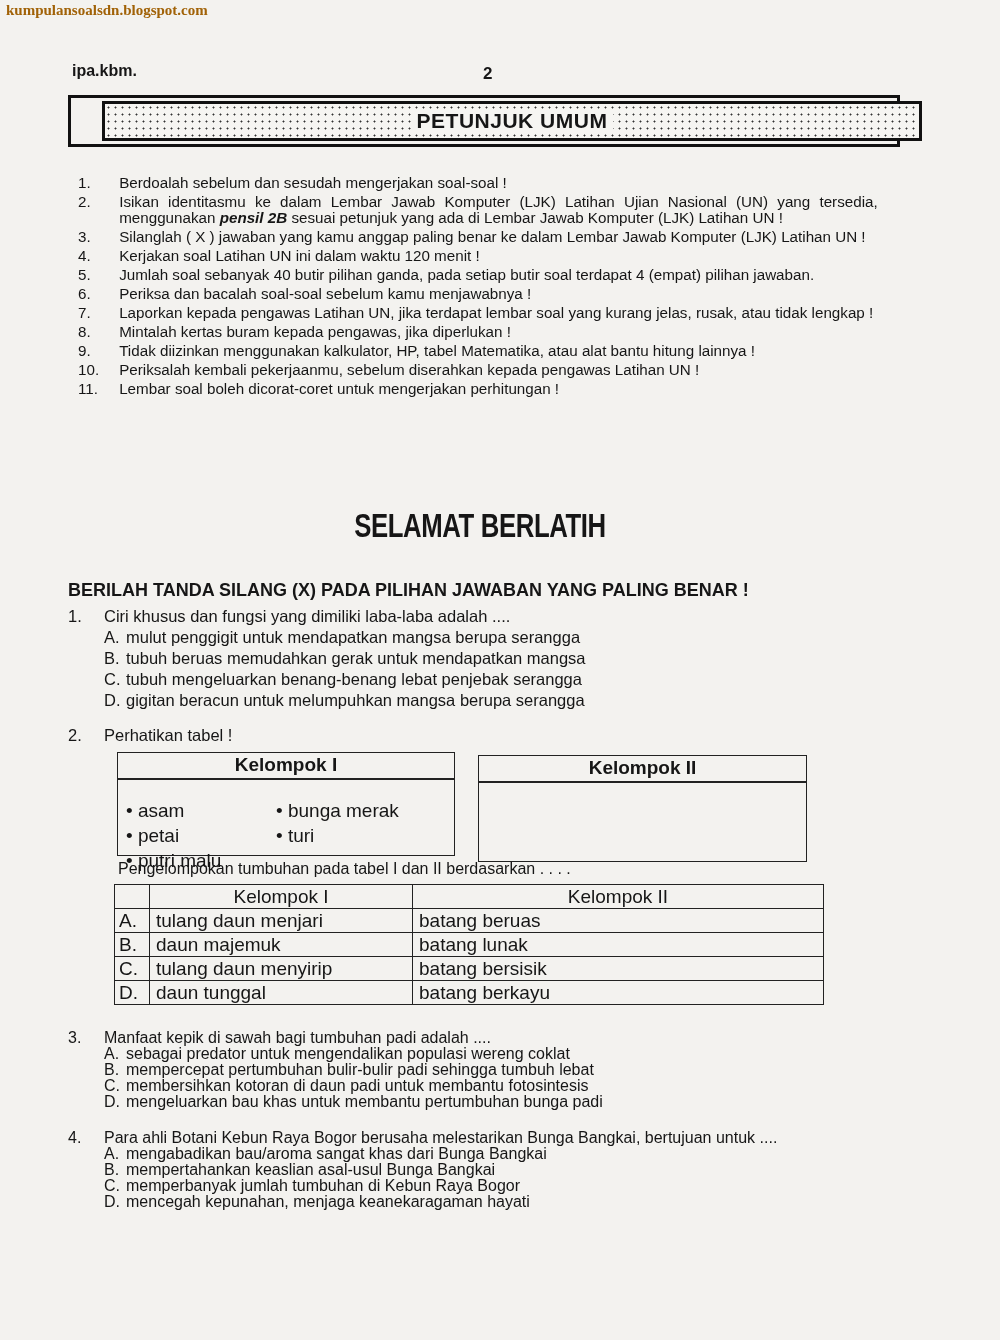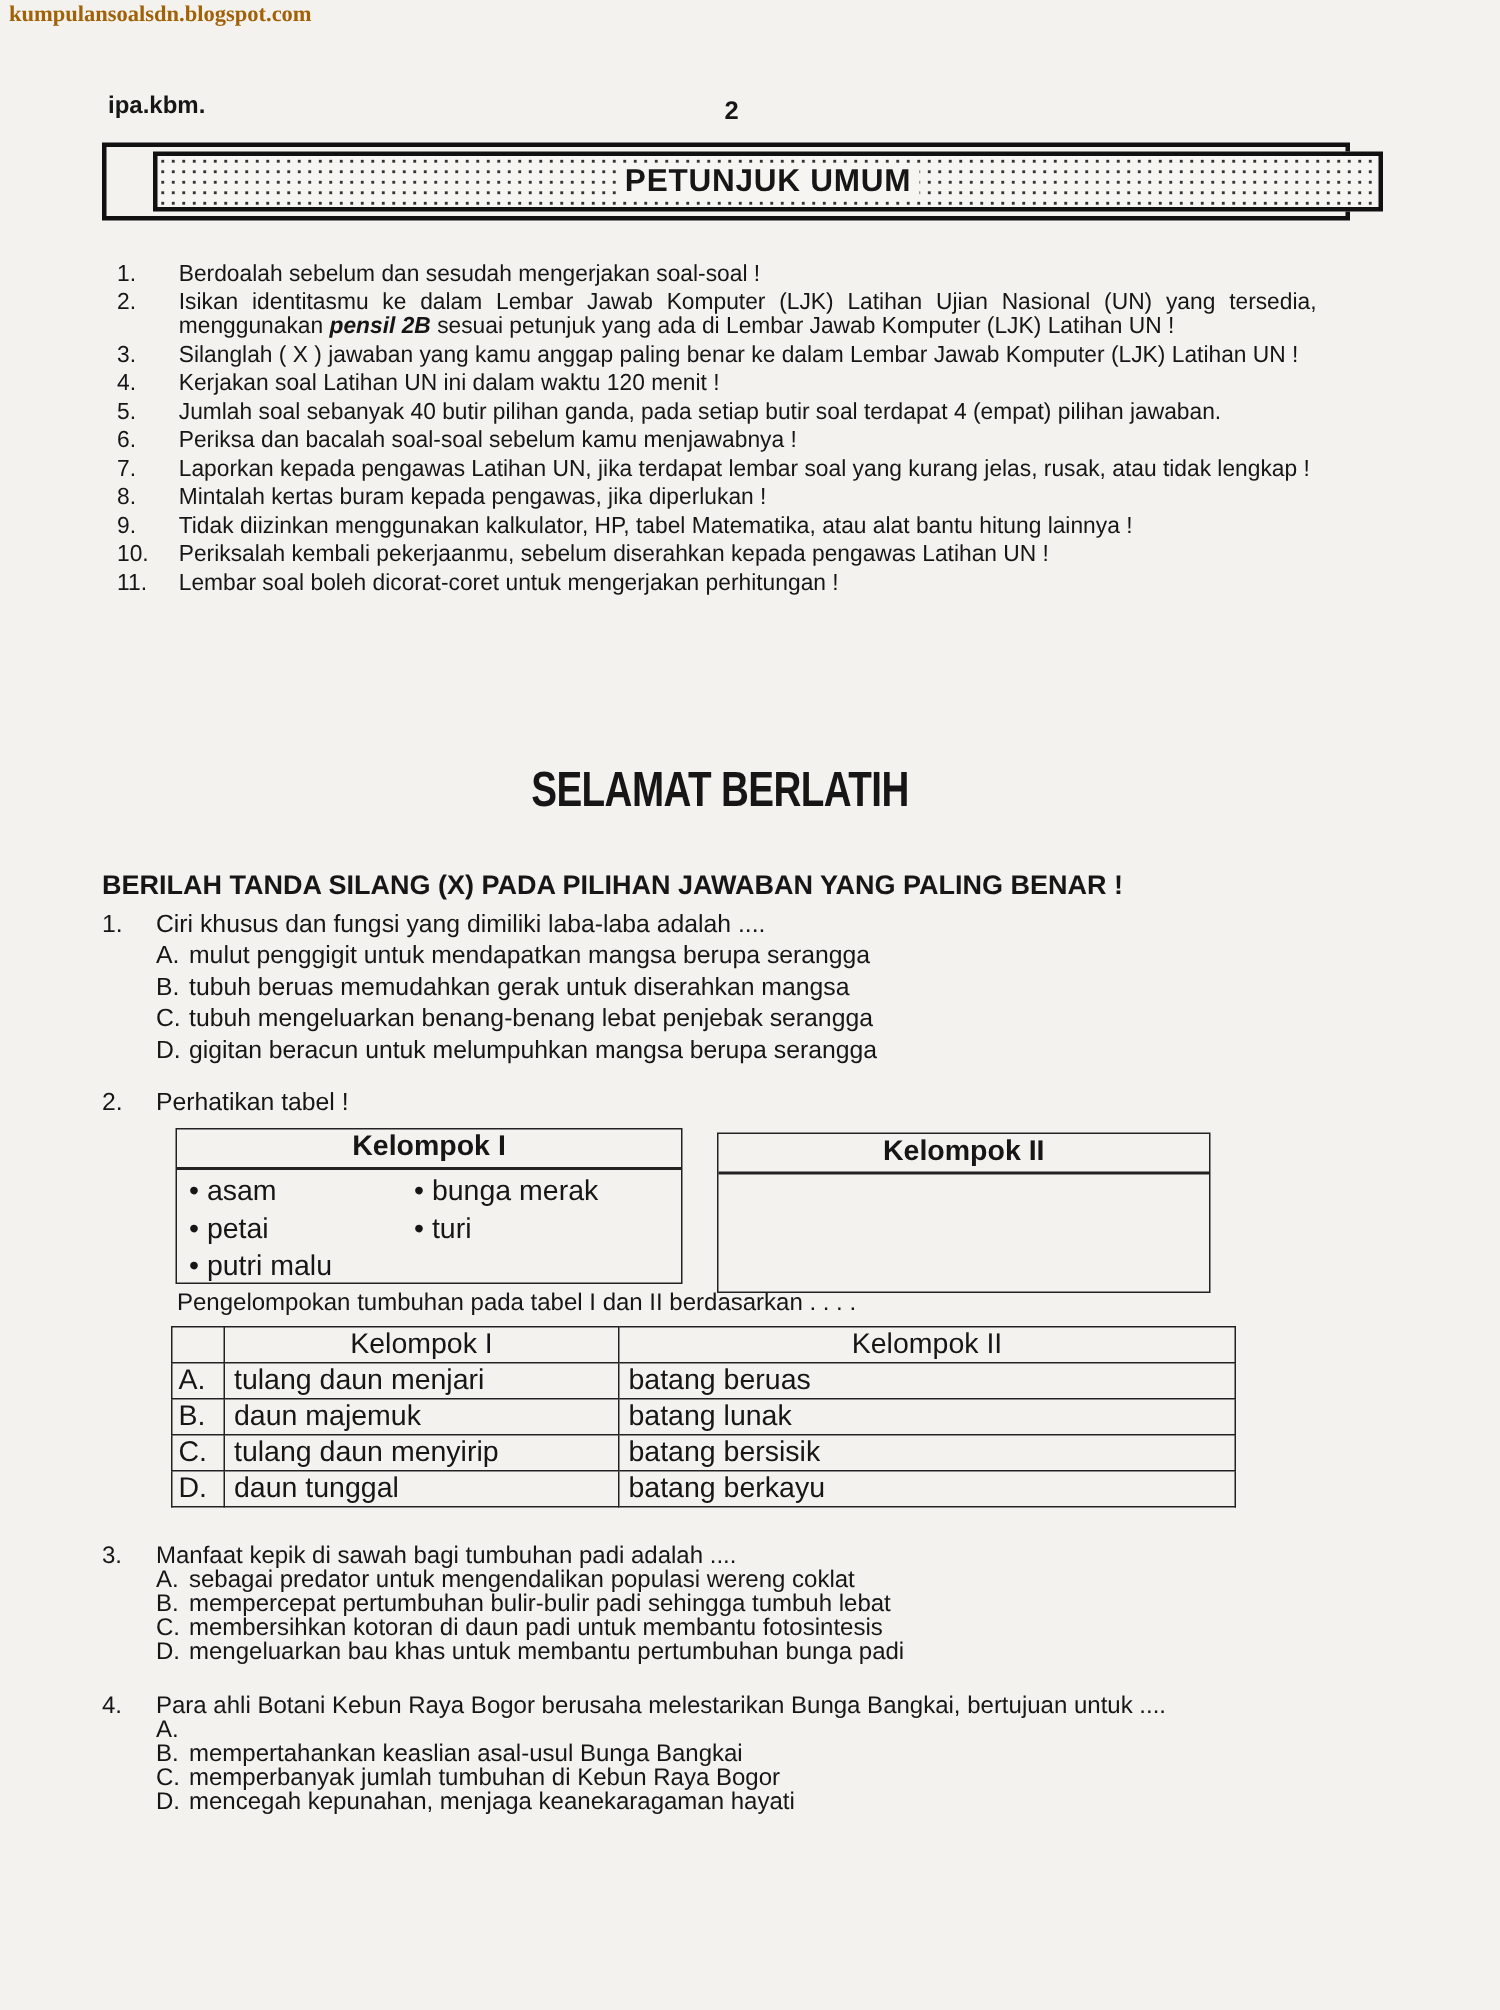--- a/index.html
+++ b/index.html
@@ -75,21 +75,21 @@
 
   .ktable {
     position: absolute; border: 1.5px solid #222; box-sizing: border-box;
     font-size: 19px;
   }
   .ktable .khead {
     text-align: center; font-weight: bold; border-bottom: 2px solid #222;
     padding: 1px 0 2px 0;
   }
   .ktable .kgrid {
-    display: grid; grid-template-columns: 150px 1fr; padding: 2px 8px;
+    display: grid; grid-template-columns: 150px 1fr; padding: 18px 8px;
     line-height: 25px;
   }
   .kt1 { left: 117px; top: 752px; width: 338px; height: 104px; }
   .kt2 { left: 478px; top: 755px; width: 329px; height: 107px; }
   .kt2 .kgrid { grid-template-columns: 152px 1fr; }
 
   .q2-follow { position: absolute; left: 102px; top: 860px; font-size: 16px; margin-left: 16px; }
 
   table.ans {
     position: absolute; left: 114px; top: 884px; width: 710px;
@@ -171,21 +171,21 @@
       <span class="qnum">1.</span>
       <span class="qtxt">Ciri khusus dan fungsi yang dimiliki laba-laba adalah ....</span>
     </div>
   <div class="opts">
     <div class="opt">
         <span class="letter">A.</span>
         <span>mulut penggigit untuk mendapatkan mangsa berupa serangga</span>
       </div>
     <div class="opt">
         <span class="letter">B.</span>
-        <span>tubuh beruas memudahkan gerak untuk diserahkan mangsa</span>
+        <span>tubuh beruas memudahkan gerak untuk mendapatkan mangsa</span>
       </div>
     <div class="opt">
         <span class="letter">C.</span>
         <span>tubuh mengeluarkan benang-benang lebat penjebak serangga</span>
       </div>
     <div class="opt">
         <span class="letter">D.</span>
         <span>gigitan beracun untuk melumpuhkan mangsa berupa serangga</span>
       </div>
   </div>
@@ -272,20 +272,21 @@
 </div>
 
 <div class="q q4">
   <div class="qrow">
       <span class="qnum">4.</span>
       <span class="qtxt">Para ahli Botani Kebun Raya Bogor berusaha melestarikan Bunga Bangkai, bertujuan untuk ....</span>
     </div>
   <div class="opts">
     <div class="opt">
         <span class="letter">A.</span>
+        <span>mengabadikan bau/aroma sangat khas dari Bunga Bangkai</span>
       </div>
     <div class="opt">
         <span class="letter">B.</span>
         <span>mempertahankan keaslian asal-usul Bunga Bangkai</span>
       </div>
     <div class="opt">
         <span class="letter">C.</span>
         <span>memperbanyak jumlah tumbuhan di Kebun Raya Bogor</span>
       </div>
     <div class="opt">

